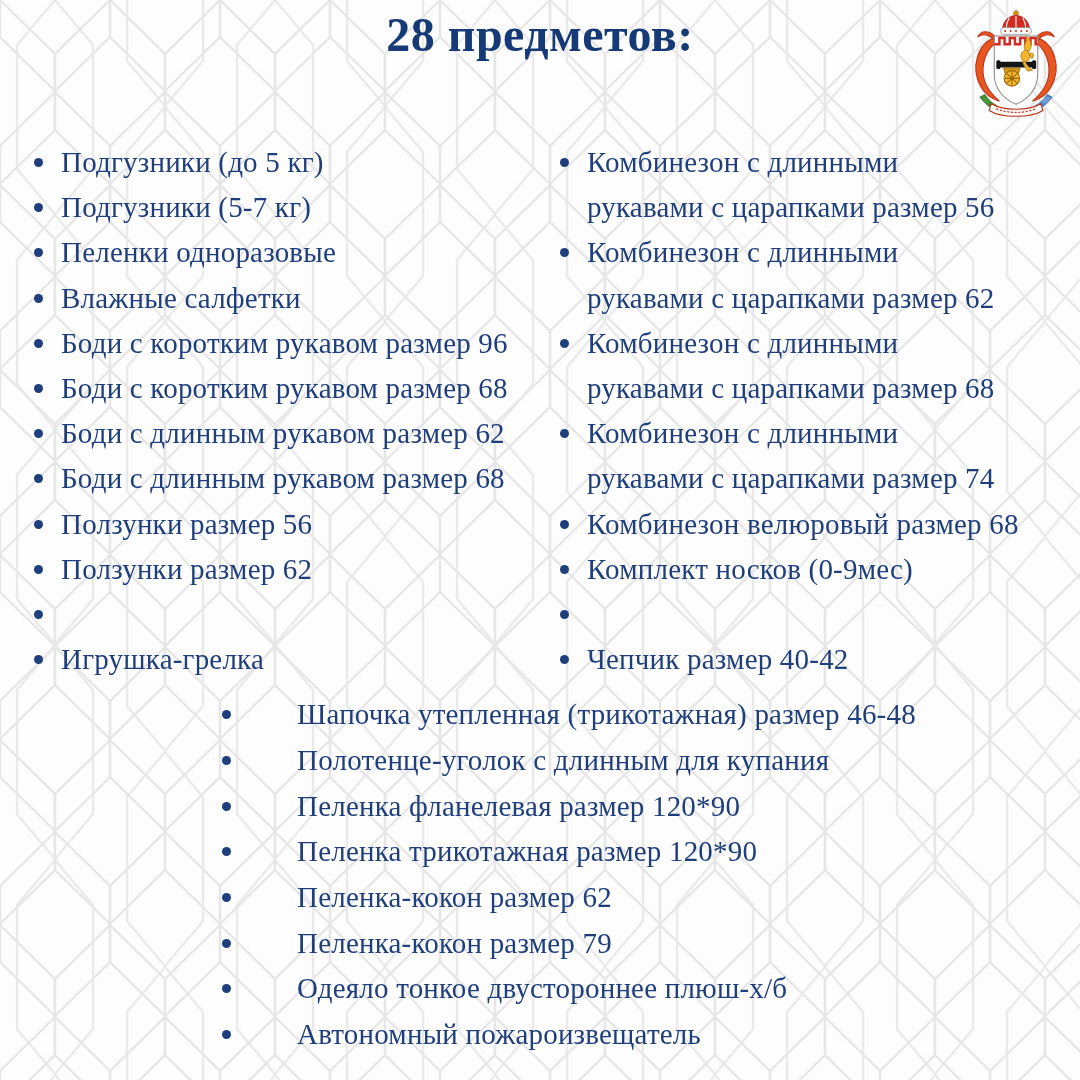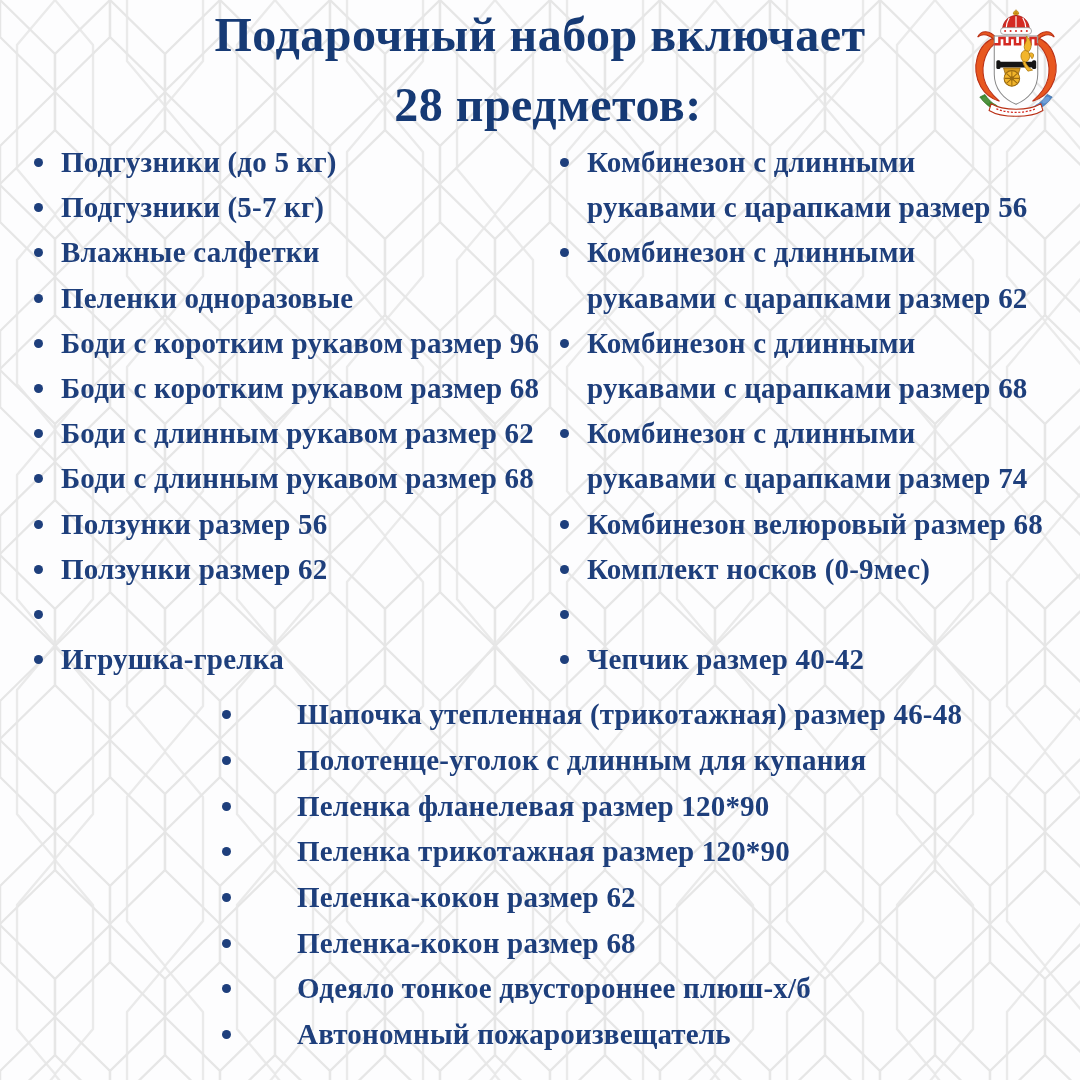--- a/index.html
+++ b/index.html
@@ -44,21 +44,21 @@
   .bullet {
     flex: none;
     width: 9px; height: 9px;
     border-radius: 50%;
     background: #1e3f7c;
     margin-right: 18px;
   }
   .bullet.spacer { visibility: hidden; }
   .txt {
     font-size: 29px;
-    font-weight: 700;
+    font-weight: 400;
     color: #1e3f7c;
     white-space: nowrap;
     letter-spacing: 0.2px;
   }
 </style>
 </head>
 <body>
 
 <div class="page">
 
@@ -327,21 +327,20 @@
       <polygon points="1155,-215 1193,-170 1193,-46 1155,-1 1117,-46 1117,-170" fill="none" stroke="#e6e6e6" stroke-width="2.3" opacity="0.85"></polygon>
       <polygon points="1155,0 1193,45 1193,169 1155,214 1117,169 1117,45" fill="none" stroke="#e6e6e6" stroke-width="2.3" opacity="0.85"></polygon>
       <polygon points="1155,215 1193,260 1193,384 1155,429 1117,384 1117,260" fill="none" stroke="#e6e6e6" stroke-width="2.3" opacity="0.85"></polygon>
       <polygon points="1155,430 1193,475 1193,599 1155,644 1117,599 1117,475" fill="none" stroke="#e6e6e6" stroke-width="2.3" opacity="0.85"></polygon>
       <polygon points="1155,645 1193,690 1193,814 1155,859 1117,814 1117,690" fill="none" stroke="#e6e6e6" stroke-width="2.3" opacity="0.85"></polygon>
       <polygon points="1155,860 1193,905 1193,1029 1155,1074 1117,1029 1117,905" fill="none" stroke="#e6e6e6" stroke-width="2.3" opacity="0.85"></polygon>
       <polygon points="1155,1075 1193,1120 1193,1244 1155,1289 1117,1244 1117,1120" fill="none" stroke="#e6e6e6" stroke-width="2.3" opacity="0.85"></polygon>
     </svg>
 
   <div class="header">
-    <div class="title-line">Подарочный набор включает</div>
     <div class="title-line">28 предметов:</div>
   </div>
 
   <svg class="emblem" viewBox="0 0 100 114" xmlns="http://www.w3.org/2000/svg">
 
     <g stroke="#b92f15" stroke-width="1" fill="#e8571f">
       <path d="M31,28 C12,34 6,58 16,76 C20,83 27,88 34,90 C27,84 21,77 19,68 C16,54 21,39 33,32 Z"></path>
       <path d="M31,29 C25,21 16,21 13,28 C18,24 25,26 29,31 Z"></path>
       <path d="M69,28 C88,34 94,58 84,76 C80,83 73,88 66,90 C73,84 79,77 81,68 C84,54 79,39 67,32 Z"></path>
       <path d="M69,29 C75,21 84,21 87,28 C82,24 75,26 71,31 Z"></path>
@@ -401,25 +400,25 @@
       <div class="row">
         <span class="bullet"></span>
         <span class="txt">Подгузники  (до 5 кг)</span>
       </div>
       <div class="row">
         <span class="bullet"></span>
         <span class="txt">Подгузники  (5-7 кг)</span>
       </div>
       <div class="row">
         <span class="bullet"></span>
+        <span class="txt">Пеленки одноразовые</span>
+      </div>
+      <div class="row">
+        <span class="bullet"></span>
         <span class="txt">Влажные салфетки</span>
-      </div>
-      <div class="row">
-        <span class="bullet"></span>
-        <span class="txt">Пеленки одноразовые</span>
       </div>
       <div class="row">
         <span class="bullet"></span>
         <span class="txt">Боди с коротким рукавом размер 96</span>
       </div>
       <div class="row">
         <span class="bullet"></span>
         <span class="txt">Боди с коротким рукавом размер 68</span>
       </div>
       <div class="row">
@@ -511,21 +510,21 @@
       <div class="row">
         <span class="bullet"></span>
         <span class="txt">Пеленка трикотажная размер 120*90</span>
       </div>
       <div class="row">
         <span class="bullet"></span>
         <span class="txt">Пеленка-кокон размер 62</span>
       </div>
       <div class="row">
         <span class="bullet"></span>
-        <span class="txt">Пеленка-кокон размер 68</span>
+        <span class="txt">Пеленка-кокон размер 79</span>
       </div>
       <div class="row">
         <span class="bullet"></span>
         <span class="txt">Одеяло тонкое двустороннее плюш-х/б</span>
       </div>
       <div class="row">
         <span class="bullet"></span>
         <span class="txt">Автономный пожароизвещатель</span>
       </div>
     </div>

